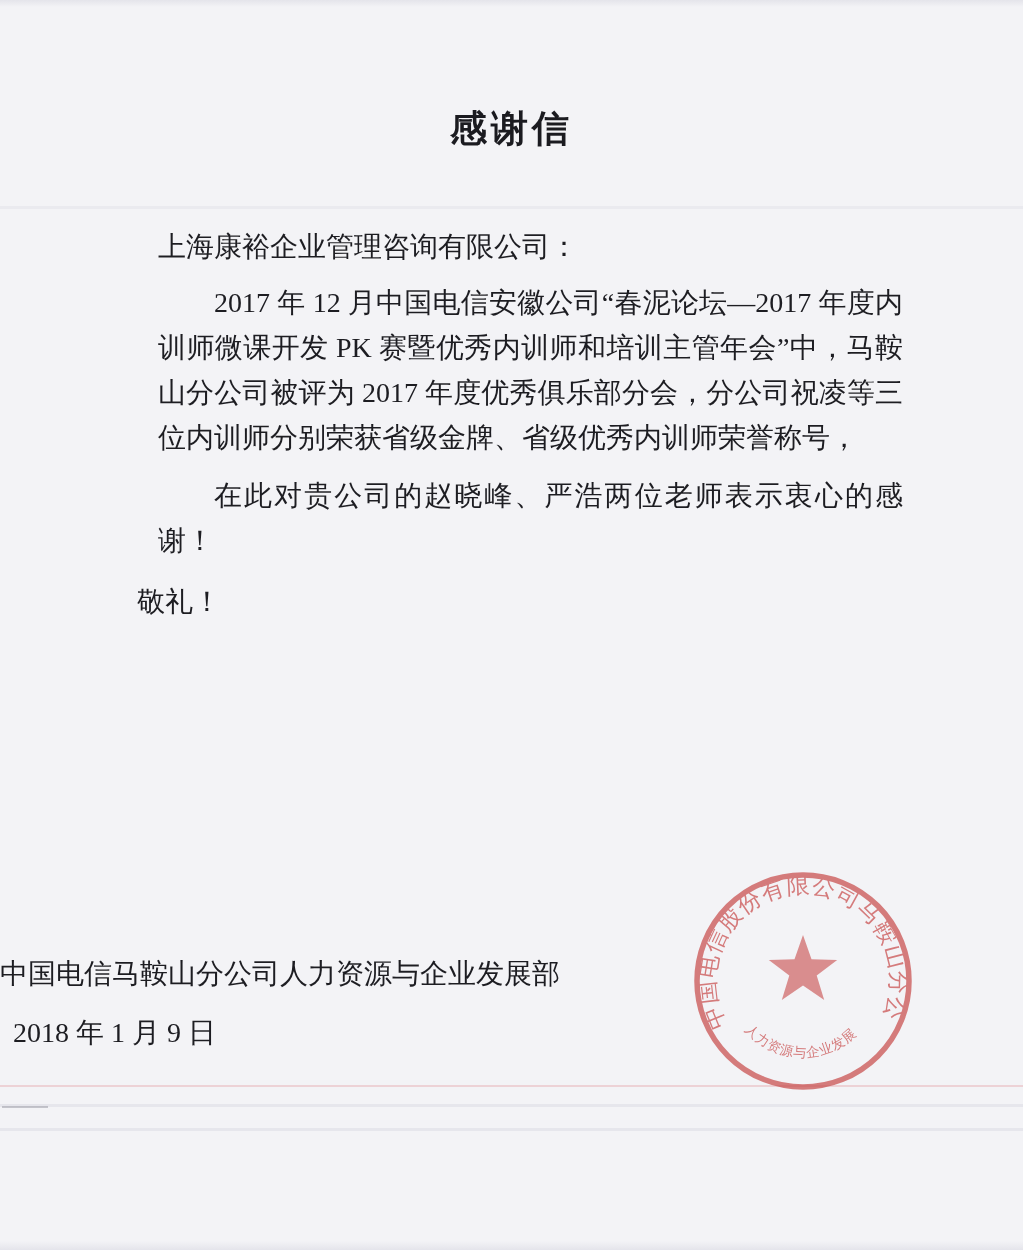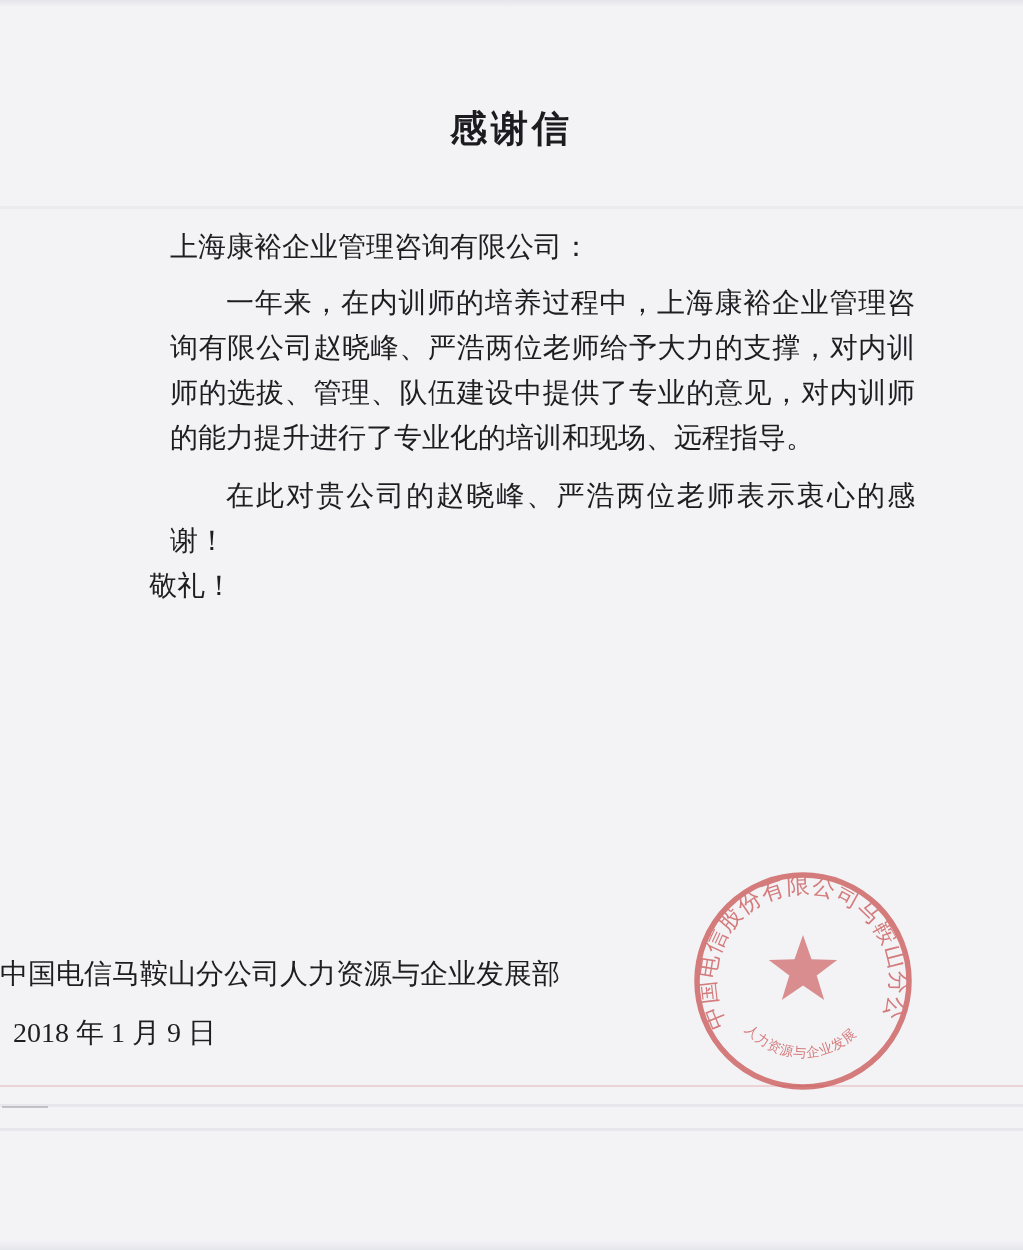--- a/index.html
+++ b/index.html
@@ -43,21 +43,21 @@
     text-align: center;
     font-size: 37px;
     font-weight: bold;
     letter-spacing: 4px;
     color: #1b1b20;
     z-index: 2;
   }
   .letter-body {
     position: absolute;
     top: 224px;
-    left: 170px;
+    left: 158px;
     width: 745px;
     font-size: 28px;
     line-height: 45px;
     color: #1d1d22;
     text-align: justify;
     z-index: 2;
   }
   .salutation {
     margin: 0 0 11px 0;
   }
@@ -67,21 +67,22 @@
   }
   .para.last {
     margin-bottom: 0;
   }
   .closing-cizhi {
     text-indent: 2em;
     margin: 0;
   }
   .closing-jingli {
     text-indent: -0.7em;
-    margin: 0 0 0 -0.05em;
+    margin: 18px 0 0 -0.05em;
+    font-family: Liberation Mono, monospace;
   }
   .signature-block {
     position: absolute;
     top: 951px;
     left: 0;
     right: 115px;
     text-align: left;
     font-size: 28px;
     line-height: 45px;
     color: #1d1d22;
@@ -112,21 +113,21 @@
   <div class="artifact grey1"></div>
   <div class="artifact pink"></div>
   <div class="artifact grey2"></div>
   <div class="artifact grey3"></div>
   <div class="artifact dash"></div>
 
   <div class="title">感谢信</div>
 
   <div class="letter-body">
     <p class="salutation">上海康裕企业管理咨询有限公司：</p>
-    <p class="para">一年来，在内训师的培养过程中，上海康裕企业管理咨询有限公司赵晓峰、严浩两位老师给予大力的支撑，对内训师的选拔、管理、队伍建设中提供了专业的意见，对内训师的能力提升进行了专业化的培训和现场、远程指导。</p>
+    <p class="para">2017 年 12 月中国电信安徽公司“春泥论坛—2017 年度内训师微课开发 PK 赛暨优秀内训师和培训主管年会”中，马鞍山分公司被评为 2017 年度优秀俱乐部分会，分公司祝凌等三位内训师分别荣获省级金牌、省级优秀内训师荣誉称号，</p>
     <p class="para last">在此对贵公司的赵晓峰、严浩两位老师表示衷心的感谢！</p>
     <p class="closing-jingli">敬礼！</p>
   </div>
 
   <div class="stamp">
     <svg width="230" height="230" viewBox="0 0 230 230" xmlns="http://www.w3.org/2000/svg">
       <defs>
         <path id="ringPath" d="M 38.8 159 A 88 88 0 1 1 191.2 159" fill="none"></path>
         <path id="bottomPath" d="M 56.8 163.9 A 76 76 0 0 0 173.2 163.9" fill="none"></path>
       </defs>

